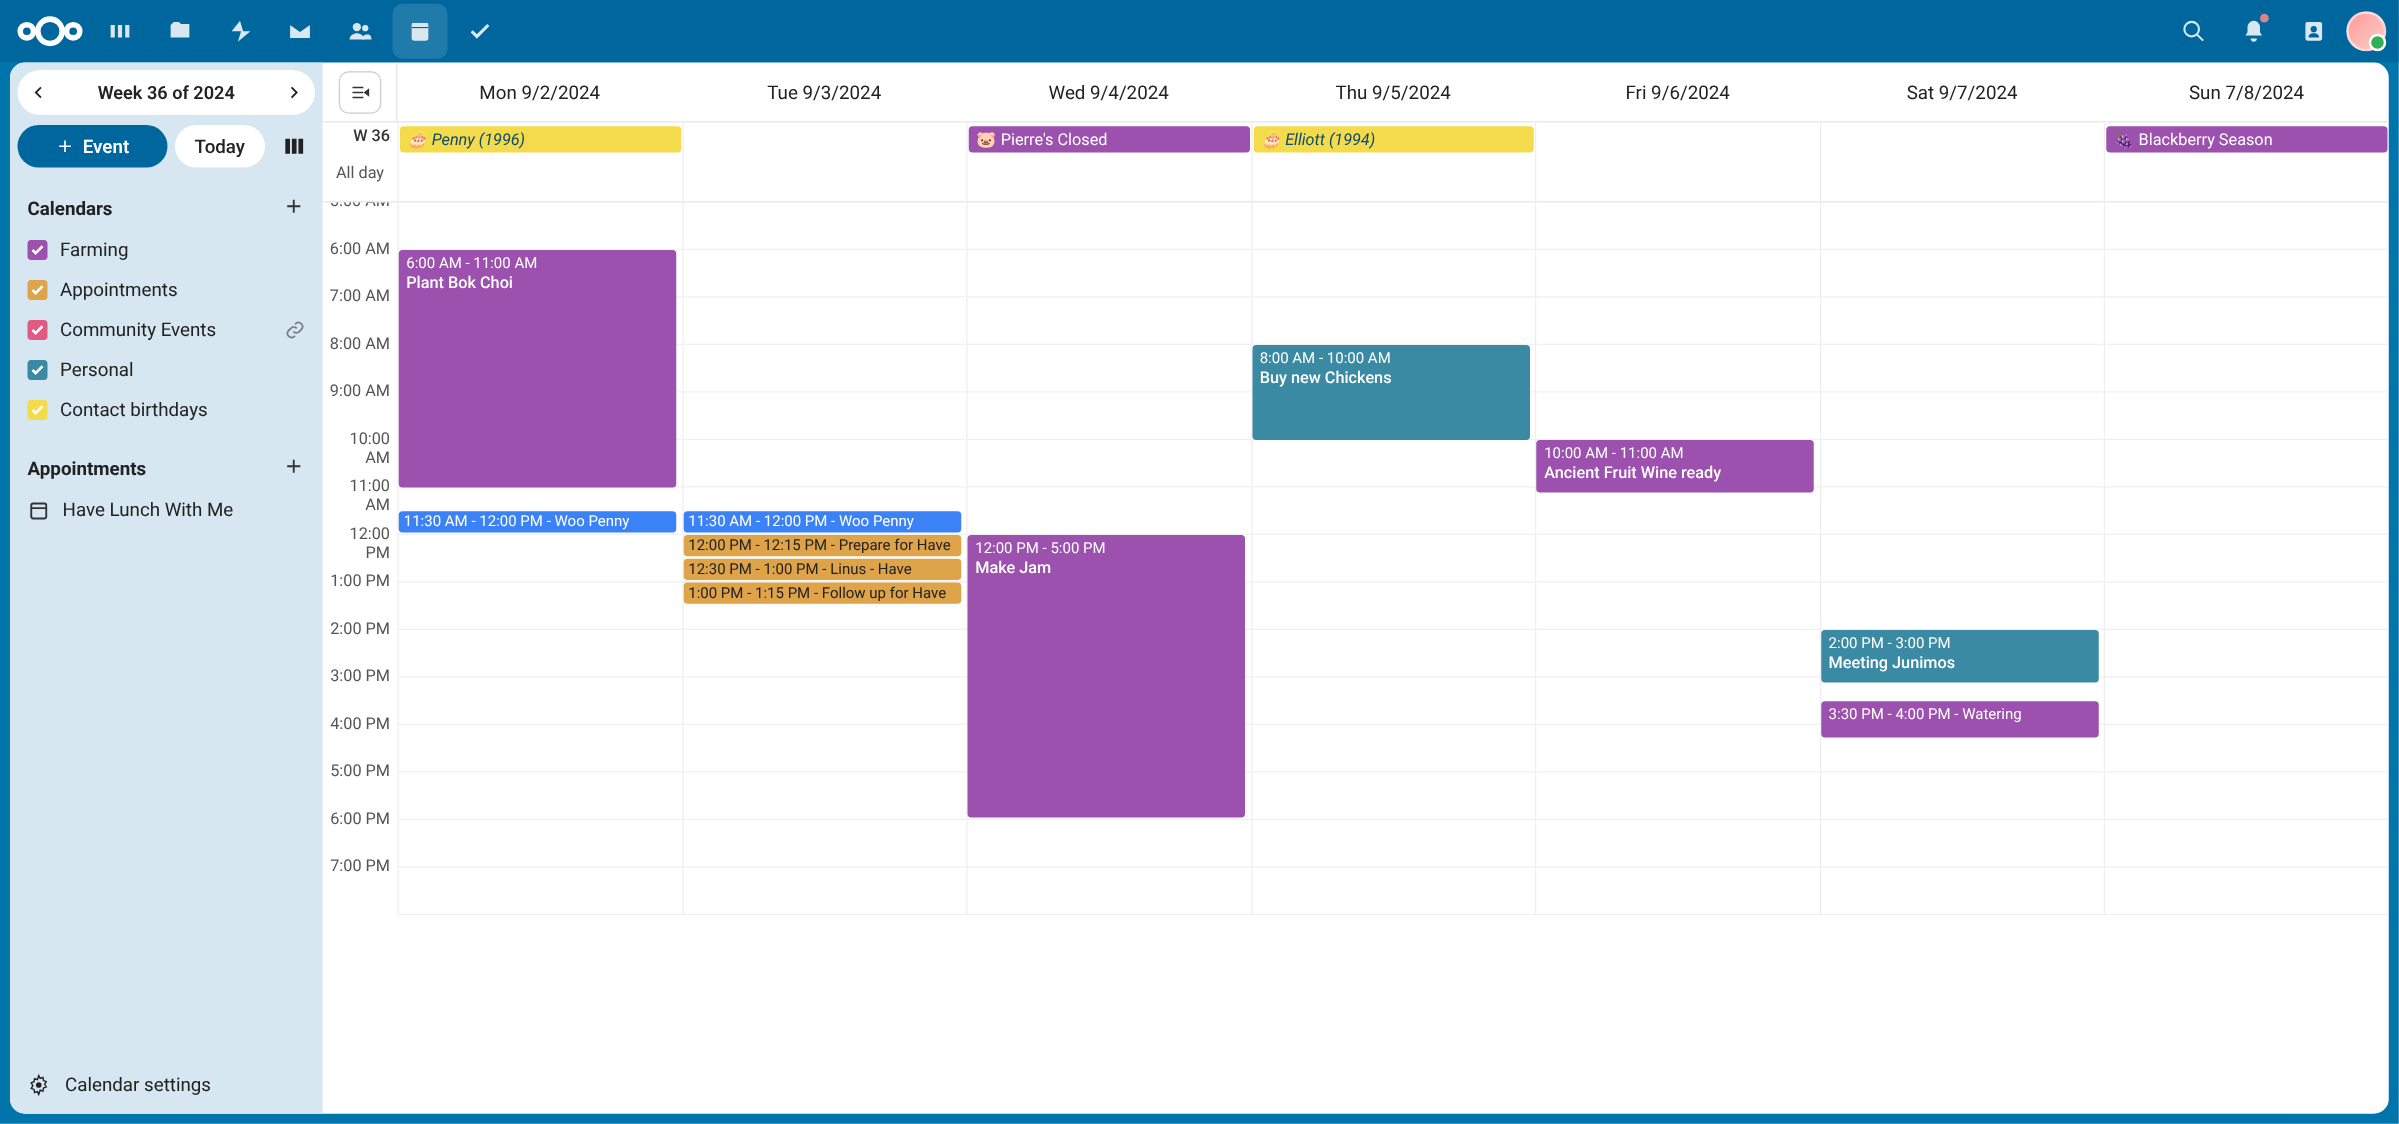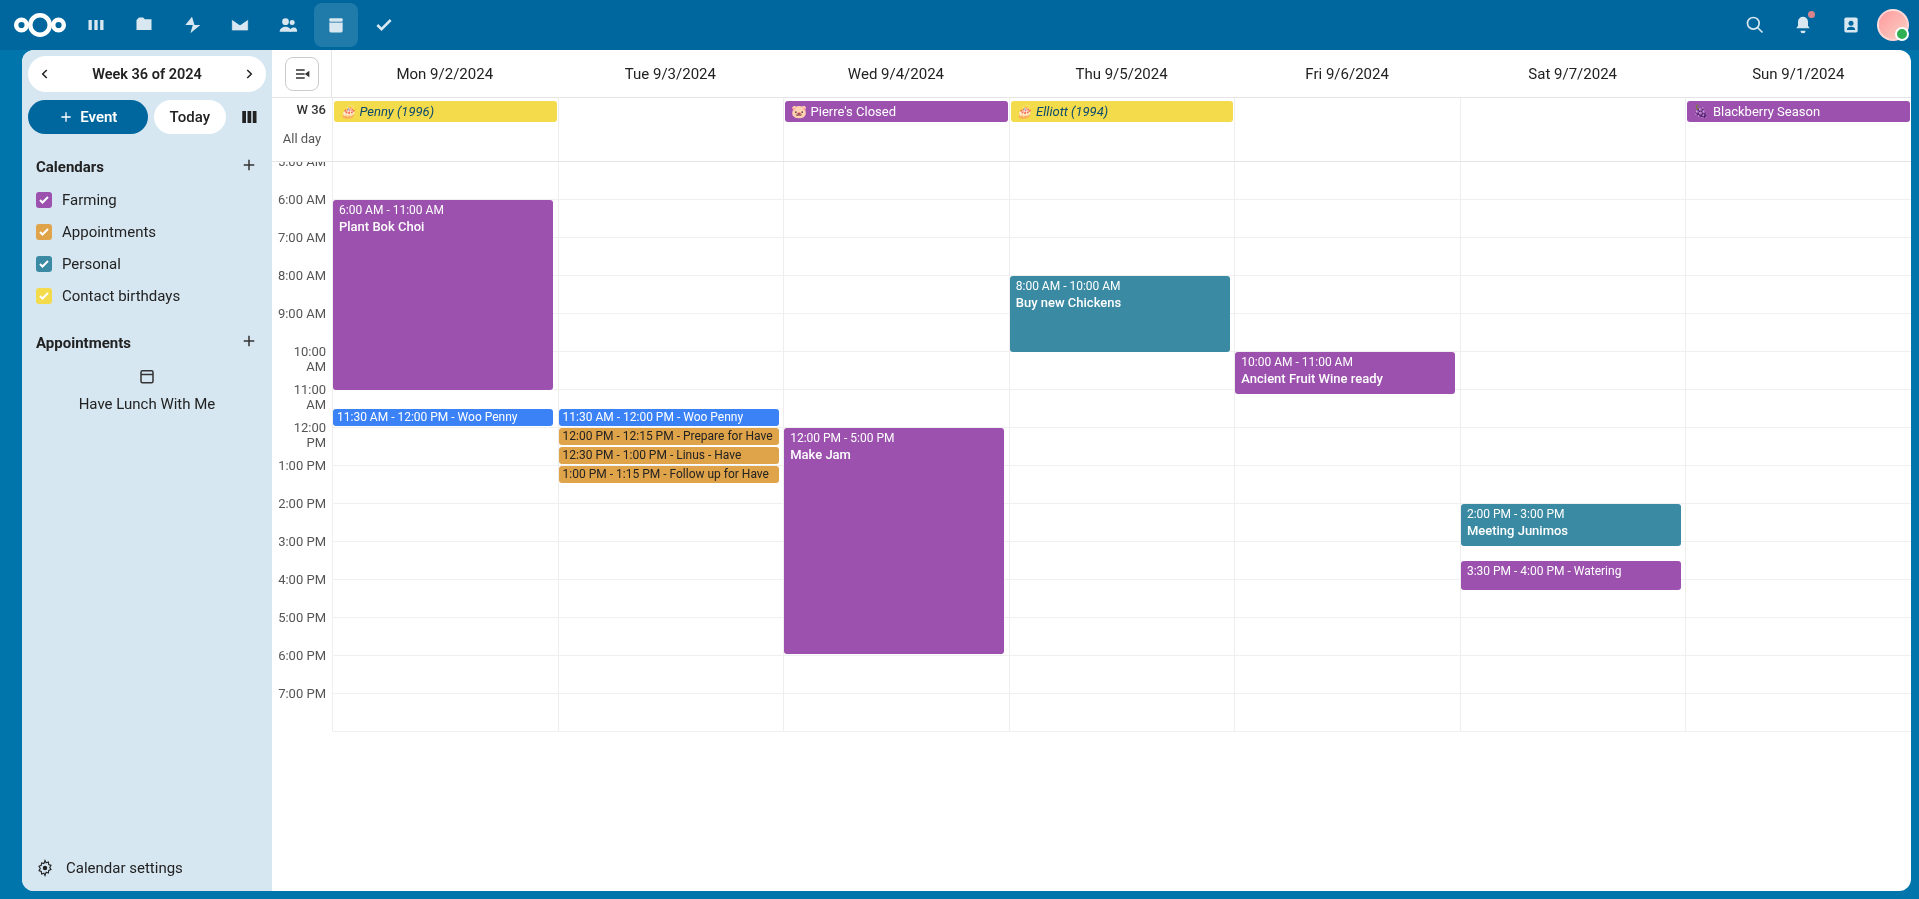--- a/index.html
+++ b/index.html
@@ -10,38 +10,38 @@
 .logo { width: 60px; display:flex; align-items:center; justify-content:center; }
 .logo svg { width: 60px; height: 30px; }
 .nav-icon { width: 44px; height: 44px; display: flex; align-items: center; justify-content: center; cursor: pointer; opacity: 0.85; }
 .nav-icon svg { width: 20px; height: 20px; }
 .topbar-right { margin-left: auto; display: flex; align-items: center; gap: 4px; }
 .avatar { width: 32px; height: 32px; border-radius: 50%; background: linear-gradient(135deg, #ff9a9e, #fad0c4); position: relative; border: 2px solid rgba(255,255,255,0.5); }
 .avatar::after { content:''; position:absolute; bottom:-2px; right:-2px; width:10px; height:10px; background:#2fb053; border:2px solid white; border-radius:50%; }
 .notif-dot { position: relative; }
 .notif-dot::after { content:''; position:absolute; top:8px; right:10px; width:7px; height:7px; background:#f88; border-radius:50%; }
 
-.app { position: absolute; top: 50px; left: 8px; right: 8px; bottom: 8px; background: white; border-radius: 12px; overflow: hidden; display: flex; margin-left: 14px; }
+.app { position: absolute; top: 50px; left: 8px; right: 8px; bottom: 8px; background: white; border-radius: 12px; overflow: hidden; display: flex; }
 .sidebar { width: 250px; background: #d6e7f1; display: flex; flex-direction: column; padding: 6px; }
 .weeknav { display: flex; align-items: center; background: white; border-radius: 18px; height: 36px; margin-bottom: 8px; }
 .weeknav-btn { width: 34px; height: 34px; display:flex; align-items:center; justify-content:center; cursor:pointer; }
 .weeknav-title { flex:1; text-align:center; font-weight:600; font-size:14.5px; color:#222; }
 .btnrow { display:flex; gap:6px; margin-bottom: 18px; }
 .event-btn { flex:1; background:#00679e; color:white; border-radius:18px; height:34px; display:flex; align-items:center; justify-content:center; gap:6px; font-size:15px; font-weight:600; cursor:pointer; }
 .today-btn { background:white; color:#222; border-radius:18px; height:34px; padding:0 16px; display:flex; align-items:center; font-size:15px; font-weight:500; cursor:pointer; }
 .view-btn { width:34px; height:34px; display:flex; align-items:center; justify-content:center; cursor:pointer; }
 .section-header { display:flex; align-items:center; padding: 0 8px; margin-bottom:6px; margin-top:4px; }
 .section-header span { font-weight:700; font-size:15px; color:#222; flex:1; }
 .cal-list { display:flex; flex-direction:column; gap:0px; }
 .cal-item { display:flex; align-items:center; padding: 7px 8px; gap:10px; font-size:15px; color:#222; cursor:pointer; border-radius:8px; }
 .cal-check { width:16px; height:16px; border-radius:3px; display:flex; align-items:center; justify-content:center; flex-shrink:0; }
 .cal-check svg { width:12px; height:12px; }
 .share-icon { margin-left:auto; opacity:0; }
 .hidden-item { display:flex; align-items:center; padding:7px 8px; gap:10px; font-size:15px; color:#222; cursor:pointer; margin-top:10px; }
-.appt-item { display:flex; align-items:center; padding:7px 8px; gap:10px; font-size:15px; color:#222; cursor:pointer;flex-direction:column; }
+.appt-item { display:flex; align-items:center; padding:7px 8px; gap:10px; font-size:15px; color:#222; cursor:pointer; }
 .sidebar-footer { margin-top:auto; }
 .footer-item { display:flex; align-items:center; padding:8px 8px; gap:12px; font-size:15px; color:#222; cursor:pointer; }
 
 .main { flex:1; display:flex; flex-direction:column; position:relative; }
 .header-row { height:48px; display:flex; border-bottom:1px solid #e5e5e5; }
 .toggle-col { width:60px; border-right:1px solid #e5e5e5; display:flex; align-items:center; justify-content:center; }
 .toggle-panel { width:34px; height:34px; border:1px solid #ccc; border-radius:8px; display:flex; align-items:center; justify-content:center; cursor:pointer; }
 .day-header { flex:1; display:flex; align-items:center; justify-content:center; font-size:15px; color:#222; }
 .allday-row { display:flex; min-height:64px; border-bottom:1px solid #e5e5e5; }
 .allday-label { width:60px; display:flex; align-items:center; justify-content:center; flex-direction:column; font-size:13px; color:#555; position:relative; }
@@ -195,20 +195,31 @@
         </div>
         <div class="cal-item">
           <div class="cal-check" style="background:#dfa34a">
             <svg viewBox="0 0 24 24" fill="none" stroke="white" stroke-width="4">
               <path d="M4 12l5 5L20 6"></path>
             </svg>
           </div>
           <span>Appointments</span>
         </div>
         <div class="cal-item">
+          <div class="cal-check" style="background:#df5b84">
+            <svg viewBox="0 0 24 24" fill="none" stroke="white" stroke-width="4">
+              <path d="M4 12l5 5L20 6"></path>
+            </svg>
+          </div>
+          <span>Community Events</span>
+          <svg class="share-icon" style="opacity:0.6" width="16" height="16" viewBox="0 0 24 24" fill="none" stroke="#333" stroke-width="2">
+            <path d="M10 14a5 5 0 007 0l3-3a5 5 0 00-7-7l-1 1 M14 10a5 5 0 00-7 0l-3 3a5 5 0 007 7l1-1"></path>
+          </svg>
+        </div>
+        <div class="cal-item">
           <div class="cal-check" style="background:#3b8aa3">
             <svg viewBox="0 0 24 24" fill="none" stroke="white" stroke-width="4">
               <path d="M4 12l5 5L20 6"></path>
             </svg>
           </div>
           <span>Personal</span>
         </div>
         <div class="cal-item">
           <div class="cal-check" style="background:#f3db4b">
             <svg viewBox="0 0 24 24" fill="none" stroke="white" stroke-width="4">
@@ -256,21 +267,21 @@
               <path d="M22 9l-4 3 4 3z" fill="#333"></path>
             </svg>
           </div>
         </div>
       <div class="day-header">Mon 9/2/2024</div>
       <div class="day-header">Tue 9/3/2024</div>
       <div class="day-header">Wed 9/4/2024</div>
       <div class="day-header">Thu 9/5/2024</div>
       <div class="day-header">Fri 9/6/2024</div>
       <div class="day-header">Sat 9/7/2024</div>
-      <div class="day-header">Sun 9/1/2024</div>
+      <div class="day-header">Sun 7/8/2024</div>
     </div>
 
     <div class="allday-row">
       <div class="allday-label">
         <span class="wk">W 36</span>
         <span style="margin-top:18px">All day</span>
       </div>
       <div class="allday-cell">
           <div class="allday-event yellow">🎂 Penny (1996)</div>
         </div>

